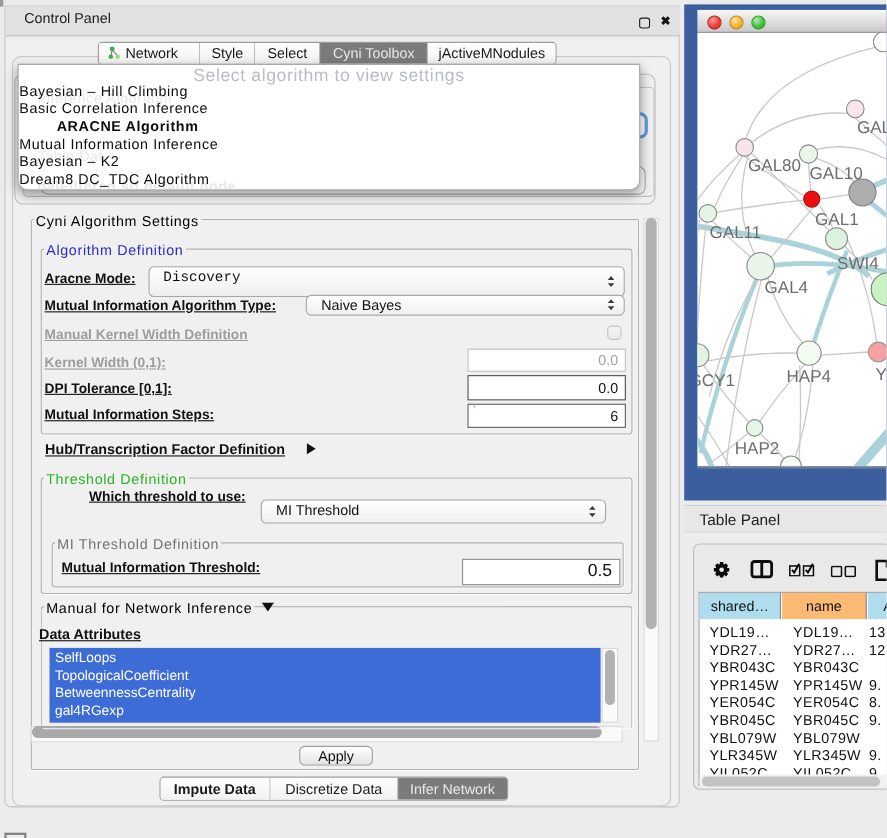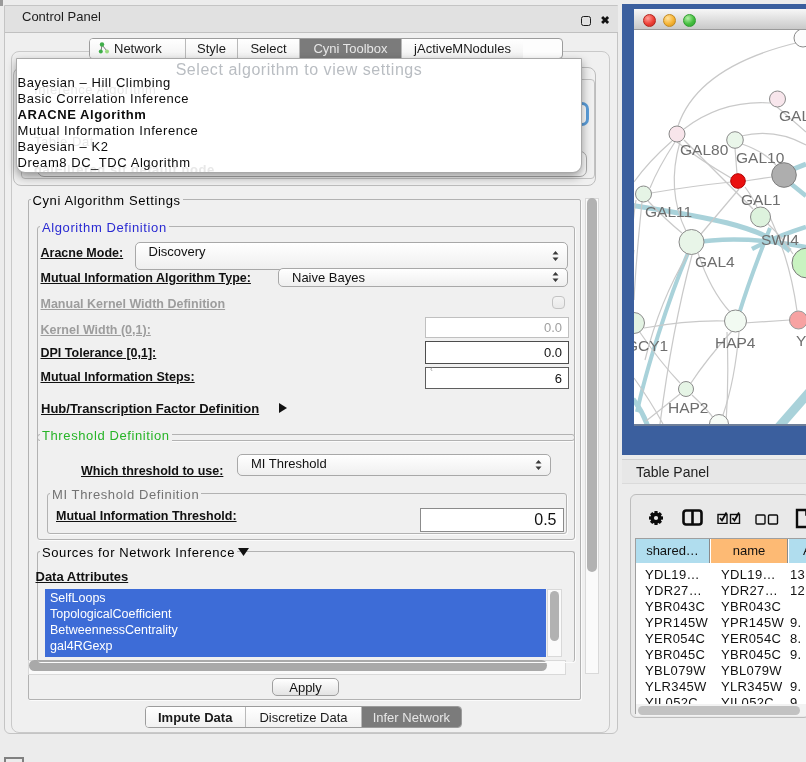--- a/index.html
+++ b/index.html
@@ -89,21 +89,21 @@
 
     <div class="abs" style="left:8px; top:61px; width:583px; height:119px;
       border:1px solid #bdbdbd; border-radius:8px; background:#f0f0f0;"></div>
     <div class="abs" style="left:16px; top:73px; width:574px; height:100px;
       border:1px solid #c2c2c2; border-radius:4px; background:#f0f0f0;"></div>
     <div class="abs" style="left:32px; top:96px; width:552px; height:24px;
       border:3px solid #5b9dd9; border-radius:7px; background:#fff;"></div>
     <div class="abs" style="left:32px; top:145px; width:550px; height:26px;
       border:1.5px solid #a9a9a9; border-radius:7px; background:#fbfbfb;"></div>
 
-    <div class="seg" style="left:84px; top:32px; width:474px; height:21px;">
+    <div class="seg" style="left:84px; top:32px; width:417px; height:21px;">
       <div class="tab" style="width:96px; justify-content:flex-start; padding-left:8px;">
         <svg width="12" height="13" viewBox="0 0 12 13" style="margin-right:4px;">
           <line x1="4" y1="3" x2="3" y2="9" stroke="#777" stroke-width="1"></line>
           <line x1="4" y1="3" x2="9" y2="9" stroke="#777" stroke-width="1"></line>
           <circle cx="4" cy="2.5" r="2.2" fill="#3fae49"></circle>
           <circle cx="2.8" cy="9.5" r="2" fill="#3fae49"></circle>
           <circle cx="9" cy="9.5" r="2" fill="#9adb7f"></circle>
         </svg>
         Network</div>
       <div class="tab" style="width:52px;">Style</div>
@@ -112,40 +112,40 @@
       <div class="tab" style="width:121px;">jActiveMNodules</div>
     </div>
 
     <div class="abs" id="popup">
       <div class="ph">Select algorithm to view settings</div>
       <div class="it" style="top:23px; left:17px; color:#e8e8e8;">Inference Algorithm</div>
       <div class="it" style="top:75px; left:17px; color:#e8e8e8;">Table Dat</div>
       <div class="it" style="top:103px; left:17px; color:#e8e8e8;font-weight:bold;">galFiltered.sif default node</div>
       <div class="it" style="top:16px;">Bayesian – Hill Climbing</div>
       <div class="it" style="top:32px;">Basic Correlation Inference</div>
-      <div class="it" style="top:48px; font-weight:bold;">ARACNE Algorithm</div>
+      <div class="it" style="top:48px; font-weight:bold;padding-left:34px;">ARACNE Algorithm</div>
       <div class="it" style="top:64px;">Mutual Information Inference</div>
       <div class="it" style="top:80px;">Bayesian – K2</div>
       <div class="it" style="top:96px;">Dream8 DC_TDC Algorithm</div>
     </div>
 
     <div class="grp" style="left:22.5px; top:193px; width:553px; height:501px; border-radius:2px;">
       <span class="gtitle" style="left:2px;">Cyni Algorithm Settings</span>
     </div>
 
     <div class="sbtrack" style="left:580px; top:192px; width:14px; height:476px;"></div>
     <div class="sbthumb" style="left:581.5px; top:192px; width:10px; height:374px;"></div>
     <div class="sbtrack" style="left:23px; top:654px; width:538px; height:15px;"></div>
     <div class="sbthumb" style="left:24px; top:654px; width:518px; height:11px; background:#a9a9a9;"></div>
 
-    <div class="grp" style="left:32px; top:220px; width:538px; height:215px;">
+    <div class="grp" style="left:32px; top:220px; width:538px; height:169px;">
       <span class="gtitle" style="left:2px; color:#2a2ad2;">Algorithm Definition</span>
     </div>
     <div class="lab" style="left:35.5px; top:239.5px;">Aracne Mode:</div>
-    <div class="combo" style="left:129.5px; top:235.5px; width:433px; height:28px;">
+    <div class="combo" style="left:129.5px; top:235.5px; width:433px; height:28px;font-family:Liberation Mono, monospace;">
       <span class="t">Discovery</span>
       <svg width="9" height="12" viewBox="0 0 9 12">
           <path d="M1.5 4.5 L4.5 1 L7.5 4.5 Z M1.5 7.5 L4.5 11 L7.5 7.5 Z" fill="#3a3a3a"></path>
         </svg>
     </div>
     <div class="lab" style="left:35.5px; top:265px;">Mutual Information Algorithm Type:</div>
     <div class="combo" style="left:273px; top:261.5px; width:289.5px; height:19.5px;">
       <span class="t">Naive Bayes</span>
       <svg width="9" height="12" viewBox="0 0 9 12">
           <path d="M1.5 4.5 L4.5 1 L7.5 4.5 Z M1.5 7.5 L4.5 11 L7.5 7.5 Z" fill="#3a3a3a"></path>
@@ -165,36 +165,36 @@
       border:1.5px solid #5e5e5e; padding-top:3px;">6</div>
 
     <div class="lab" style="left:36px; top:394.5px; font-size:13px;">Hub/Transcription Factor Definition</div>
     <svg class="abs" style="left:273px; top:396px;" width="10" height="12" viewBox="0 0 10 12">
       <path d="M1 1 L9 6 L1 11 Z" fill="#111"></path>
       </svg>
 
     <div class="grp" style="left:32px; top:428px; width:538px; height:106px;">
       <span class="gtitle" style="left:2px; color:#27b427;">Threshold Definition</span>
     </div>
-    <div class="lab" style="left:76px; top:438px;margin-top:20px;">Which threshold to use:</div>
+    <div class="lab" style="left:76px; top:438px;">Which threshold to use:</div>
     <div class="combo" style="left:232px; top:447.5px; width:314px; height:22px;">
       <span class="t">MI Threshold</span>
       <svg width="9" height="12" viewBox="0 0 9 12">
           <path d="M1.5 4.5 L4.5 1 L7.5 4.5 Z M1.5 7.5 L4.5 11 L7.5 7.5 Z" fill="#3a3a3a"></path>
         </svg>
     </div>
     <div class="grp" style="left:42px; top:487px; width:520px; height:41px;">
       <span class="gtitle" style="left:2px; color:#737373;">MI Threshold Definition</span>
     </div>
     <div class="lab" style="left:51px; top:503px;">Mutual Information Threshold:</div>
     <div class="tfield" style="left:414.5px; top:501.5px; width:144px; height:24px;
       border:1px solid #8b8b8b; padding-top:2px; font-size:16px;">0.5</div>
 
     <div class="grp" style="left:32px; top:544.5px; width:538px; height:111px; border-bottom:none;">
-      <span class="gtitle" style="left:2px;">Sources for Network Inference</span>
+      <span class="gtitle" style="left:2px;">Manual for Network Inference</span>
     </div>
     <svg class="abs" style="left:232px; top:541px;" width="13" height="10" viewBox="0 0 13 10">
       <path d="M1 1 L12 1 L6.5 9 Z" fill="#111"></path>
       </svg>
     <div class="lab" style="left:30.5px; top:563px; font-size:13px;">Data Attributes</div>
 
     <div class="abs" id="attrlist">
       <div style="top:1.5px;">SelfLoops</div>
       <div style="top:18px;">TopologicalCoefficient</div>
       <div style="top:34px;">BetweennessCentrality</div>

